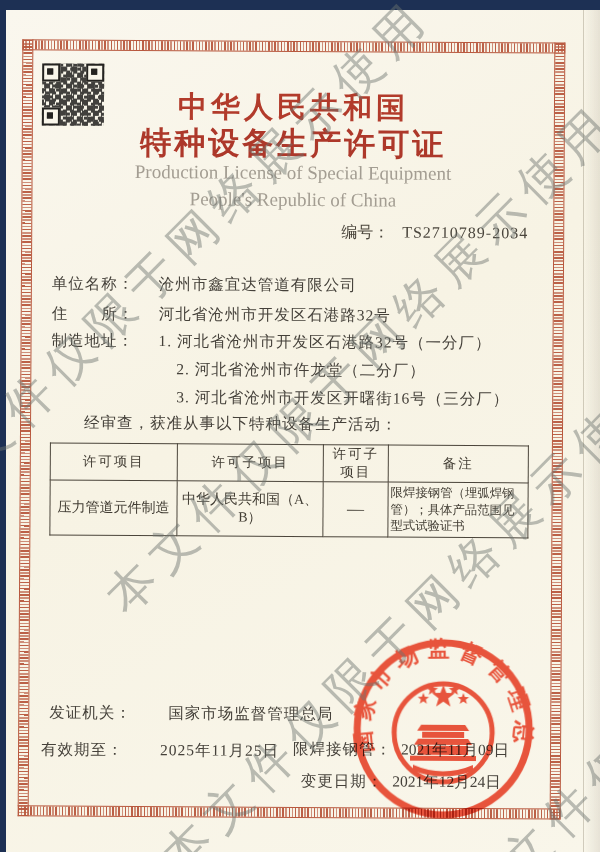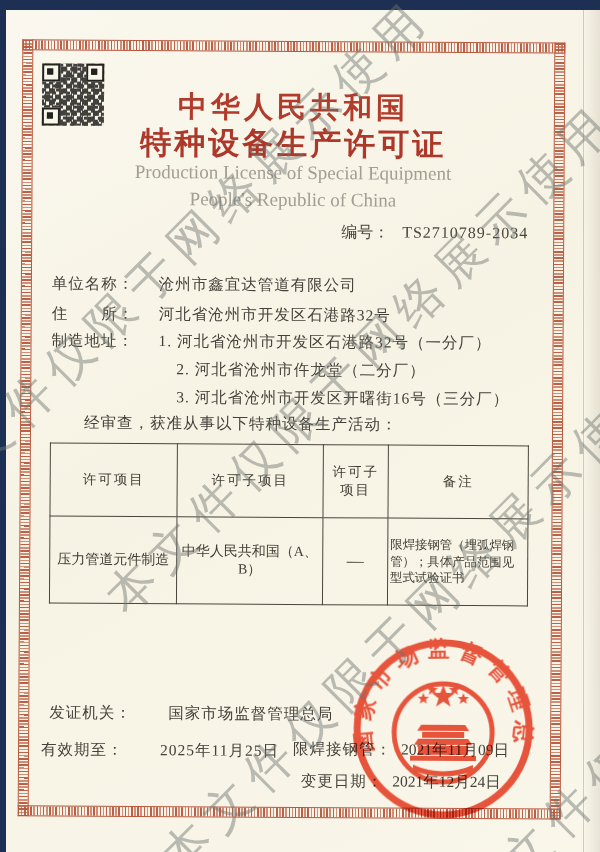--- a/index.html
+++ b/index.html
@@ -49,21 +49,21 @@
   .serial .v{margin-left:13px;letter-spacing:1px;}
 
   .irow{position:absolute;left:45px;right:20px;height:22px;font-size:15.5px;color:#45413a;white-space:nowrap;}
   .ilabel{position:absolute;left:0;letter-spacing:1px;}
   .ival{position:absolute;left:107px;letter-spacing:1px;}
   .ival.indent{left:125px;}
   .r-unit{top:265px;} .r-addr{top:295px;} .r-mfg1{top:322px;} .r-mfg2{top:350px;} .r-mfg3{top:378px;}
   .review{position:absolute;left:78px;top:404px;font-size:15.5px;color:#45413a;letter-spacing:1px;white-space:nowrap;}
 
   table.permit{position:absolute;left:44px;top:434px;border-collapse:collapse;table-layout:fixed;width:478px;}
-  .permit th,.permit td{border:1.6px solid #4b453b;color:#413c33;padding:18px 4px;}
+  .permit th,.permit td{border:1.6px solid #4b453b;color:#413c33;padding:0 4px;}
   .permit th{height:23px;font-size:13.5px;font-weight:normal;letter-spacing:2px;text-align:center;}
   .permit td{height:50px;font-size:14px;text-align:center;}
   .c1{width:127px;} .c2{width:146px;} .c3{width:65px;} .c4{width:140px;}
   td.remark{font-size:12.4px;text-align:left;line-height:1.32;padding:2px 2px;letter-spacing:0;}
   td.dash{font-size:17px;}
 
   .frow{position:absolute;font-size:15.5px;color:#45413a;white-space:nowrap;}
   .frow .flabel{letter-spacing:1px;text-align:right;}
   .fval{position:absolute;left:119px;letter-spacing:1px;}
   .r-issuer{left:45px;top:694px;} .r-valid{left:37px;top:731px;}

